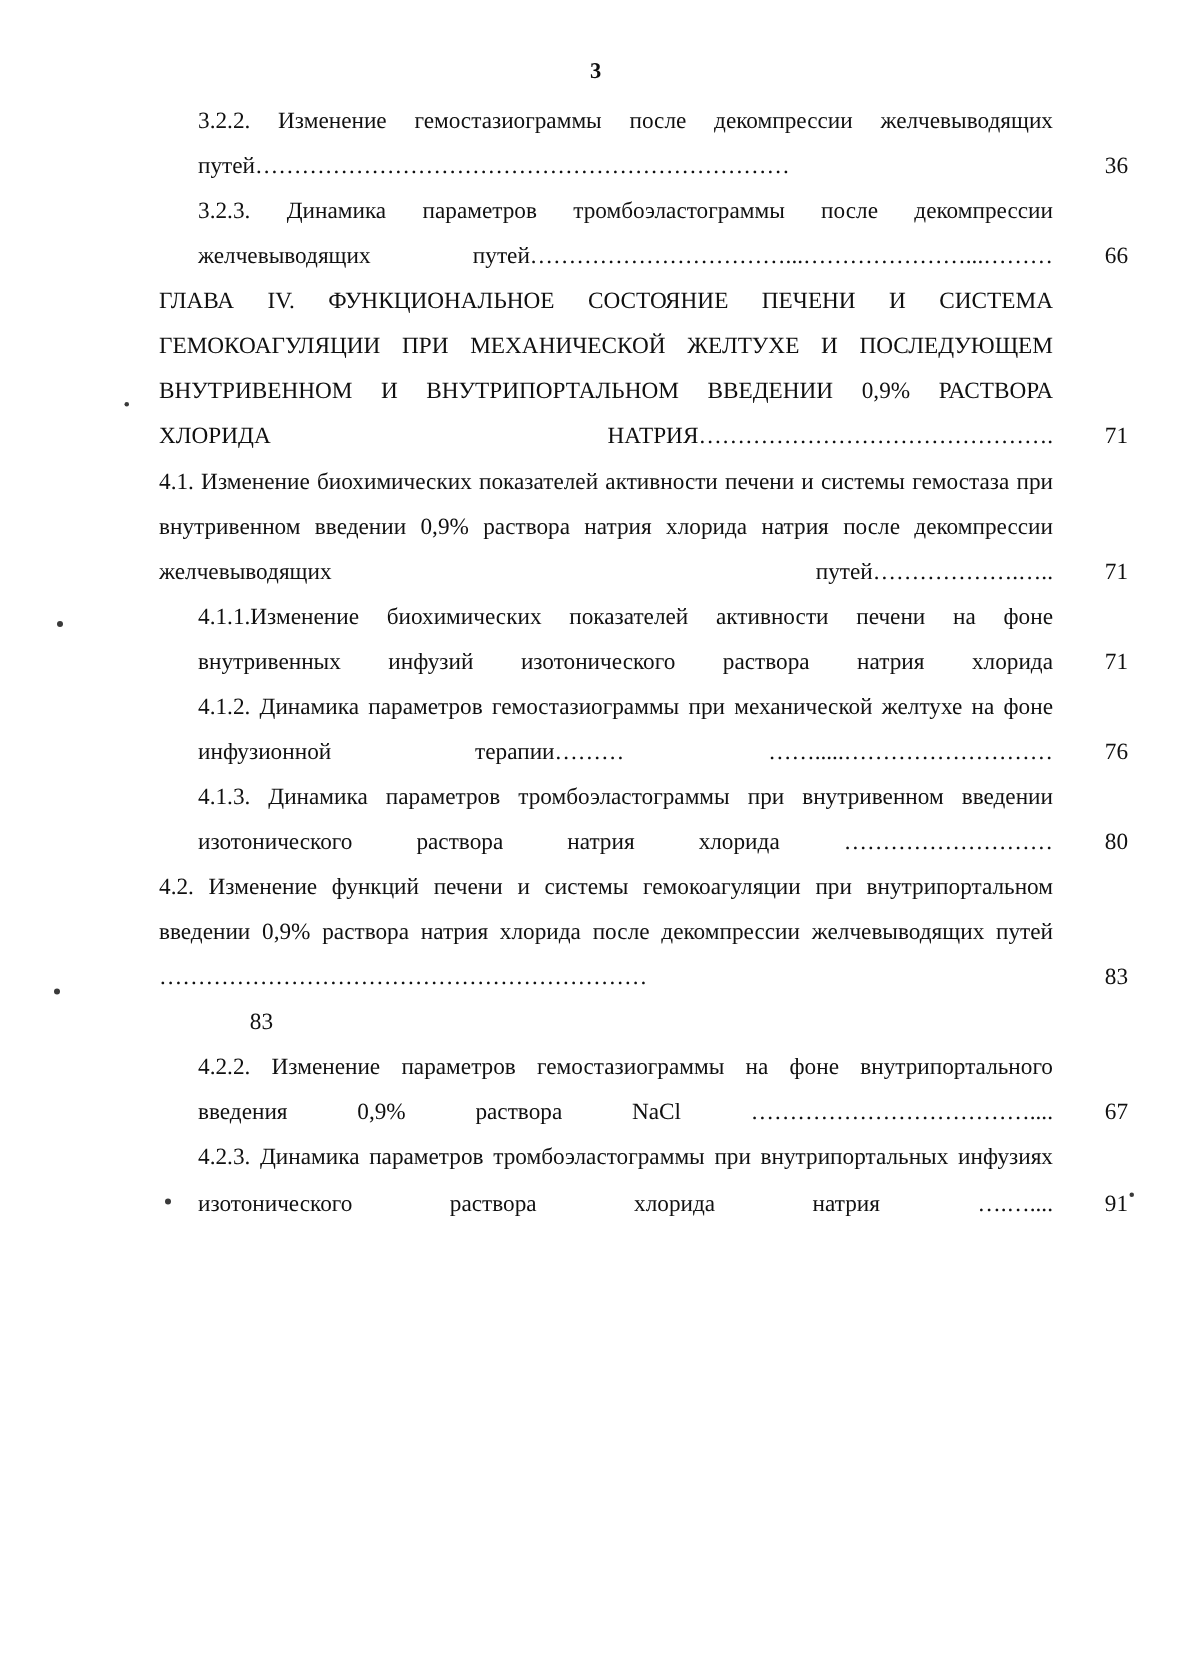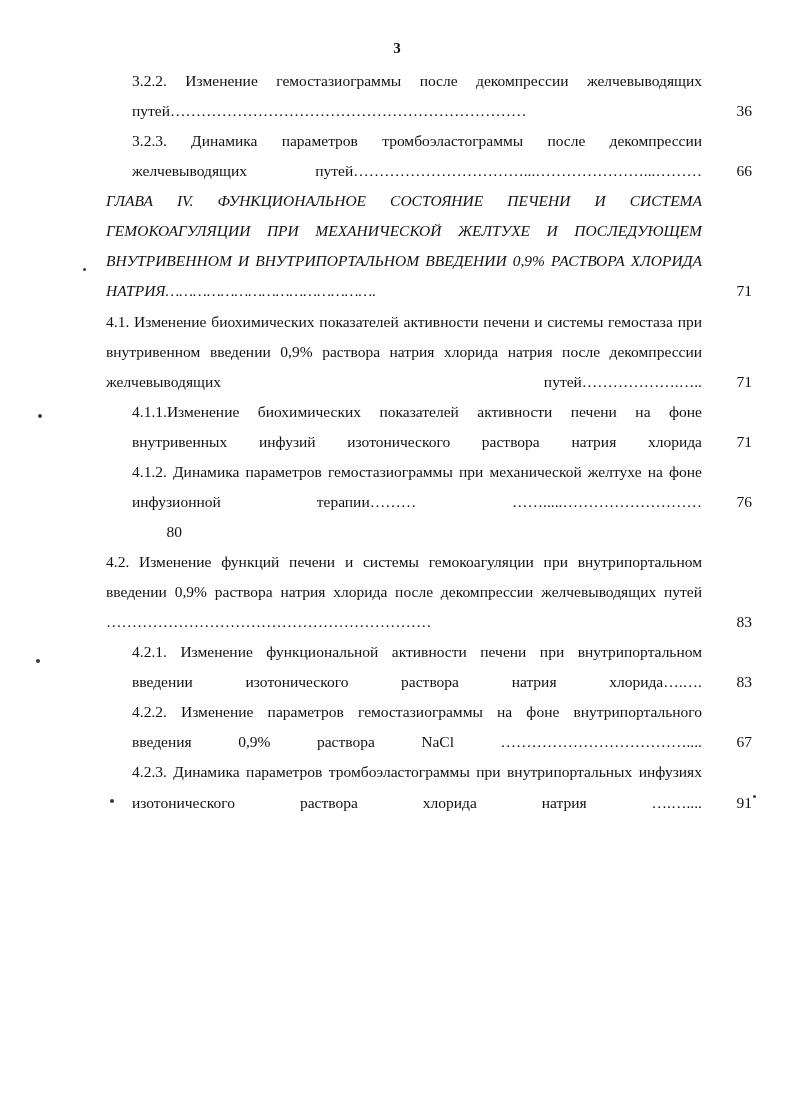--- a/index.html
+++ b/index.html
@@ -52,21 +52,20 @@
   }
   .lvl-1 .text {
     text-transform: none;
   }
   .lvl-2 {
     padding-left: 26px;
   }
   .chapter .text {
     text-align: justify;
     text-align-last: left;
-    font-style: italic;
   }
   .last-line-justify .text {
     text-align-last: justify;
   }
   .speck {
     position: absolute;
     background: #3a3a3a;
     border-radius: 50%;
   }
 </style>
@@ -103,30 +102,30 @@
       <span class="text">4.1.1.Изменение биохимических показателей активности печени на фоне внутривенных инфузий изотонического раствора натрия хлорида</span>
       <span class="num">71</span>
     </div>
 
     <div class="entry lvl-2 last-line-justify">
       <span class="text">4.1.2. Динамика параметров гемостазиограммы при механической желтухе на фоне инфузионной терапии……… …….....………………………</span>
       <span class="num">76</span>
     </div>
 
     <div class="entry lvl-2 last-line-justify">
+      <span class="text">4.1.3. Динамика параметров тромбоэластограммы при внутривенном введении изотонического раствора натрия хлорида ………………………</span>
       <span class="num">80</span>
     </div>
 
     <div class="entry lvl-1 last-line-justify">
       <span class="text">4.2. Изменение функций печени и системы гемокоагуляции при внутрипортальном введении 0,9% раствора натрия хлорида после декомпрессии желчевыводящих путей ………………………………………………………</span>
       <span class="num">83</span>
     </div>
 
     <div class="entry lvl-2 last-line-justify">
-      <span class="text">4.2.1. Изменение функциональной активности печени при внутрипортальном введении изотонического раствора натрия хлорида….….</span>
       <span class="num">83</span>
     </div>
 
     <div class="entry lvl-2 last-line-justify">
       <span class="text">4.2.2. Изменение параметров гемостазиограммы на фоне внутрипортального введения 0,9% раствора NaCl ………………………………....</span>
       <span class="num">67</span>
     </div>
 
     <div class="entry lvl-2 last-line-justify">
       <span class="text">4.2.3. Динамика параметров тромбоэластограммы при внутрипортальных инфузиях изотонического раствора хлорида натрия ….…....</span>

